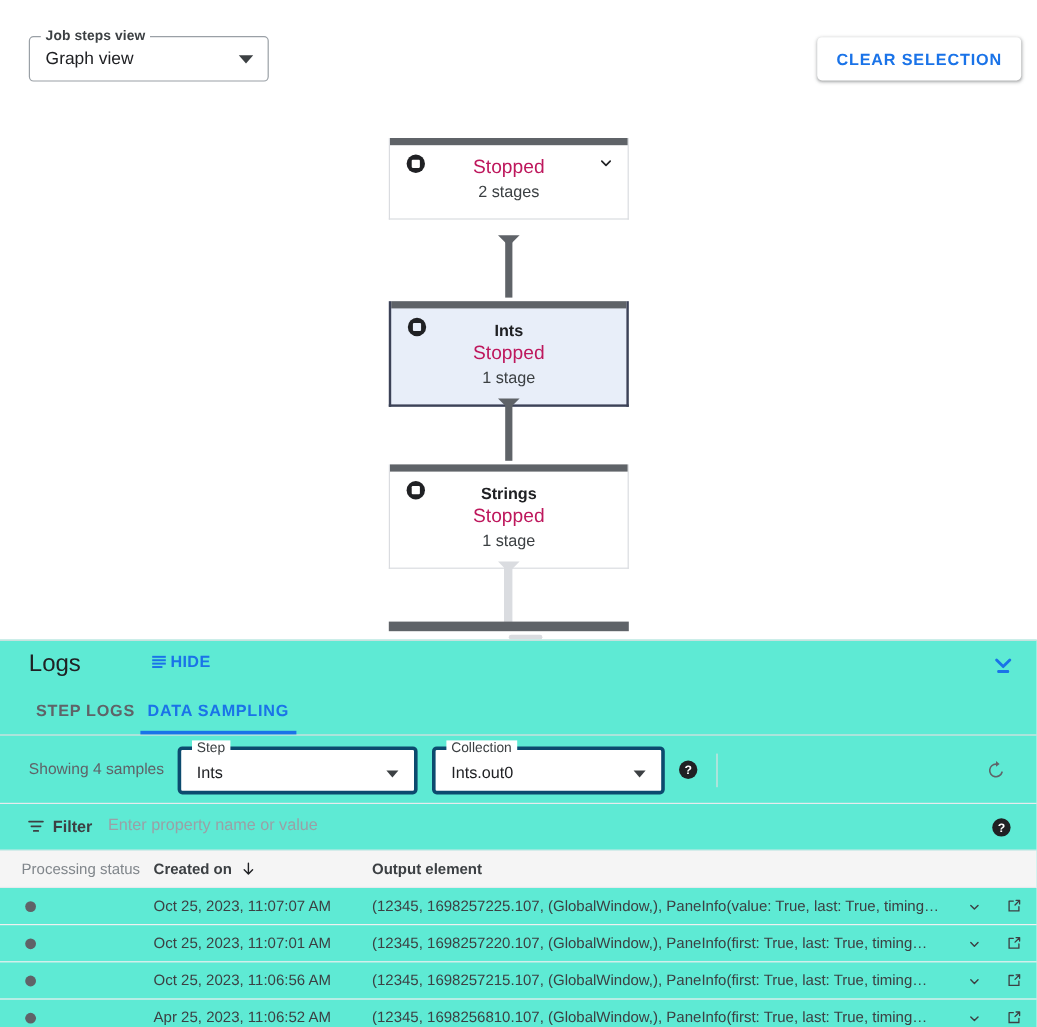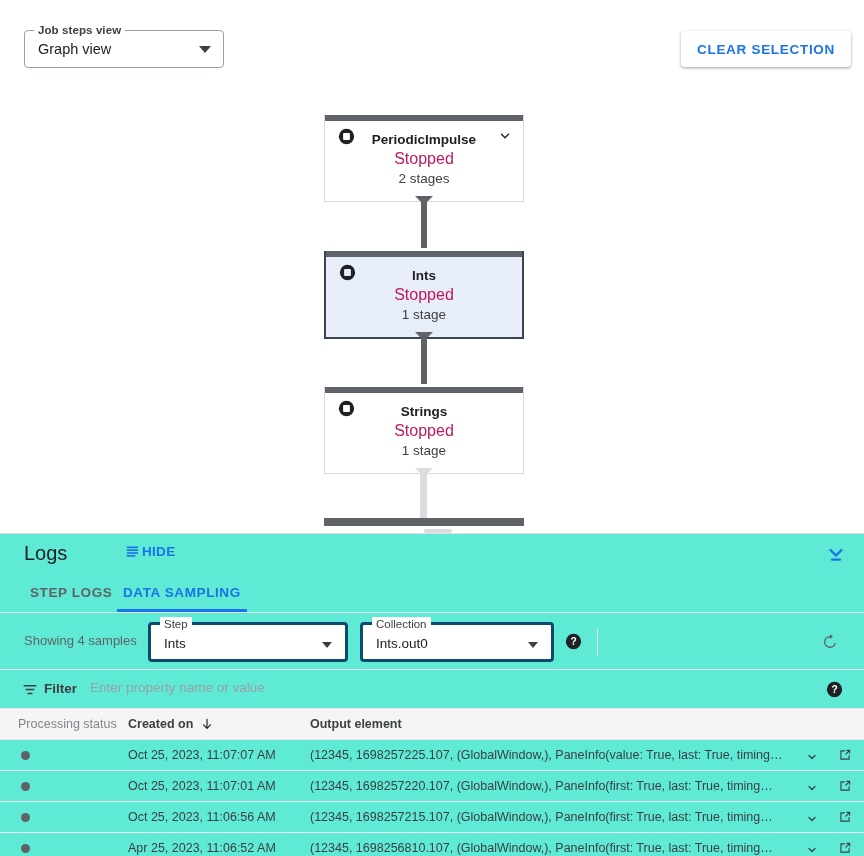--- a/index.html
+++ b/index.html
@@ -471,21 +471,20 @@
         <svg viewBox="0 0 20 20" width="17" height="17">
             <circle cx="10" cy="10" r="9" fill="#202124"></circle>
             <rect x="6" y="6" width="8" height="8" rx="1" fill="#ffffff"></rect>
           </svg>
       </span>
       <span class="chevron">
         <svg viewBox="0 0 24 24" width="14" height="14">
             <path d="M6 9l6 6 6-6" stroke="#202124" stroke-width="2.4" fill="none" stroke-linecap="round" stroke-linejoin="round"></path>
           </svg>
       </span>
-      <div class="title">PeriodicImpulse</div>
       <div class="status">Stopped</div>
       <div class="stages">2 stages</div>
     </div>
   </div>
 
   <div class="edge" style="top:198px; height:50px;"></div>
   <div class="arrow" style="top:196px;"></div>
 
   <div class="node selected" style="top:251px;">
     <div class="topbar"></div>

